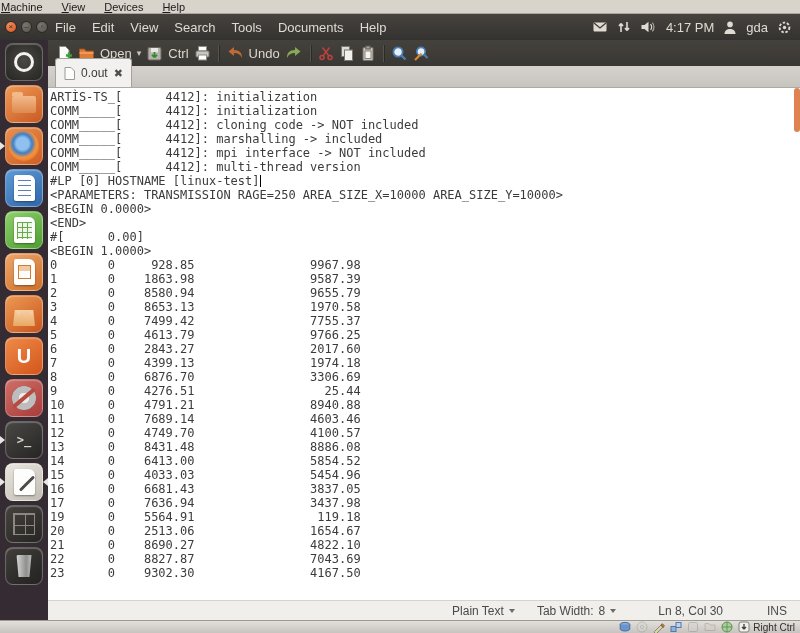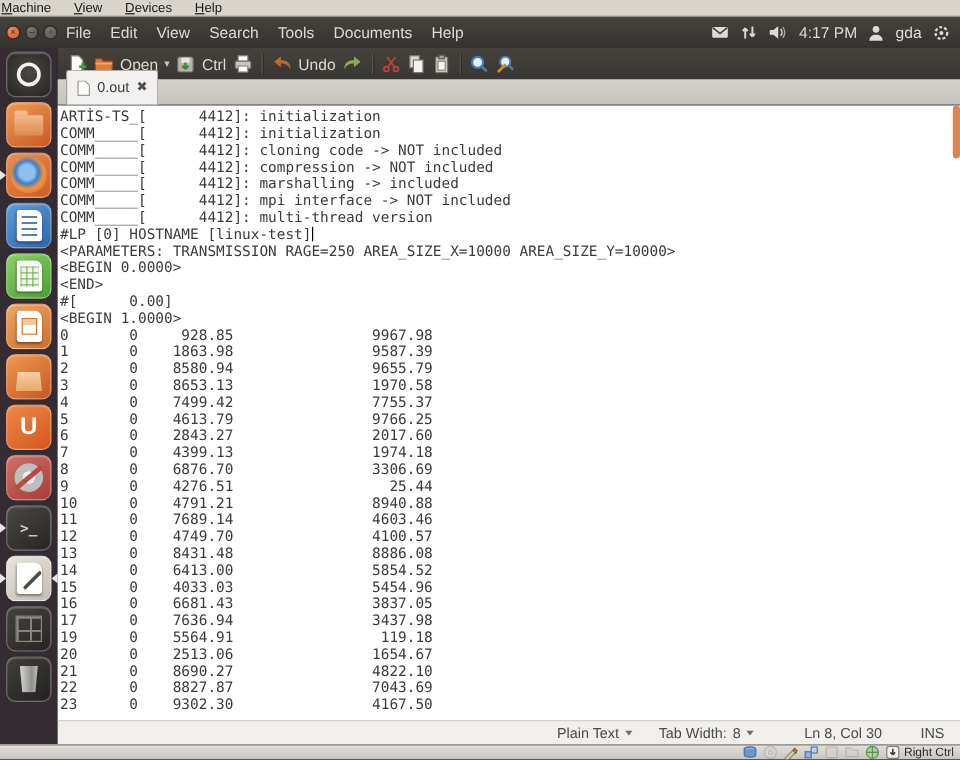--- a/index.html
+++ b/index.html
@@ -77,21 +77,21 @@
   .code-line { font-family:"DejaVu Sans Mono",monospace; font-size:12px; line-height:14px; color:#3b3b3b; white-space:pre; }
   .cursor { display:inline-block; width:1px; height:12px; background:#000; vertical-align:-2px; }
   .scroll-thumb { position:absolute; top:0; right:0; width:6px; height:44px; background:#dd8250; border-radius:3px; }
 
   .gedit-statusbar { height:20px; flex:none; background:#f0efec; border-top:1px solid #d6d3ce; display:flex; align-items:center; font-size:12px; color:#4a4a4a; padding:0 13px; }
   .sb-spacer { flex:1; }
   .sb-combo { display:flex; align-items:center; gap:5px; }
   .sb-caret { width:0; height:0; border:3.5px solid transparent; border-top:4px solid #6e6b66; margin-top:4px; }
   .sb-tabwidth { margin-left:22px; }
   .sb-pos { margin-left:42px; }
-  .sb-mode { margin-left:32px; }
+  .sb-mode { margin-left:44px; }
 
   
   .vbox-statusbar { height:13px; flex:none; background:linear-gradient(#e3dfda,#c7c3be); border-top:1px solid #9d9993; display:flex; align-items:center; justify-content:flex-end; gap:5px; padding-right:5px; font-size:10px; color:#2e2e2e; }
   .vbox-statusbar svg { display:block; }
   .vbx-dim { opacity:.45; }
   .hostkey { display:flex; align-items:center; gap:3px; }
 </style>
 </head>
 <body>
 
@@ -293,21 +293,20 @@
           <span>0.out</span>
           <span class="tab-close">✖</span>
         </div>
       </div>
 
       <div class="textarea">
         <div>
             <div class="code-line"><span>ARTÌS-TS_[      4412]: initialization</span></div>
             <div class="code-line"><span>COMM_____[      4412]: initialization</span></div>
             <div class="code-line"><span>COMM_____[      4412]: cloning code -&gt; NOT included</span></div>
-            <div class="code-line"><span>COMM_____[      4412]: compression -&gt; NOT included</span></div>
             <div class="code-line"><span>COMM_____[      4412]: marshalling -&gt; included</span></div>
             <div class="code-line"><span>COMM_____[      4412]: mpi interface -&gt; NOT included</span></div>
             <div class="code-line"><span>COMM_____[      4412]: multi-thread version</span></div>
             <div class="code-line"><span>#LP [0] HOSTNAME [linux-test]</span><span class="cursor"></span></div>
             <div class="code-line"><span>&lt;PARAMETERS: TRANSMISSION RAGE=250 AREA_SIZE_X=10000 AREA_SIZE_Y=10000&gt;</span></div>
             <div class="code-line"><span>&lt;BEGIN 0.0000&gt;</span></div>
             <div class="code-line"><span>&lt;END&gt;</span></div>
             <div class="code-line"><span>#[      0.00]</span></div>
             <div class="code-line"><span>&lt;BEGIN 1.0000&gt;</span></div>
             <div class="code-line"><span>0       0     928.85                9967.98</span></div>

